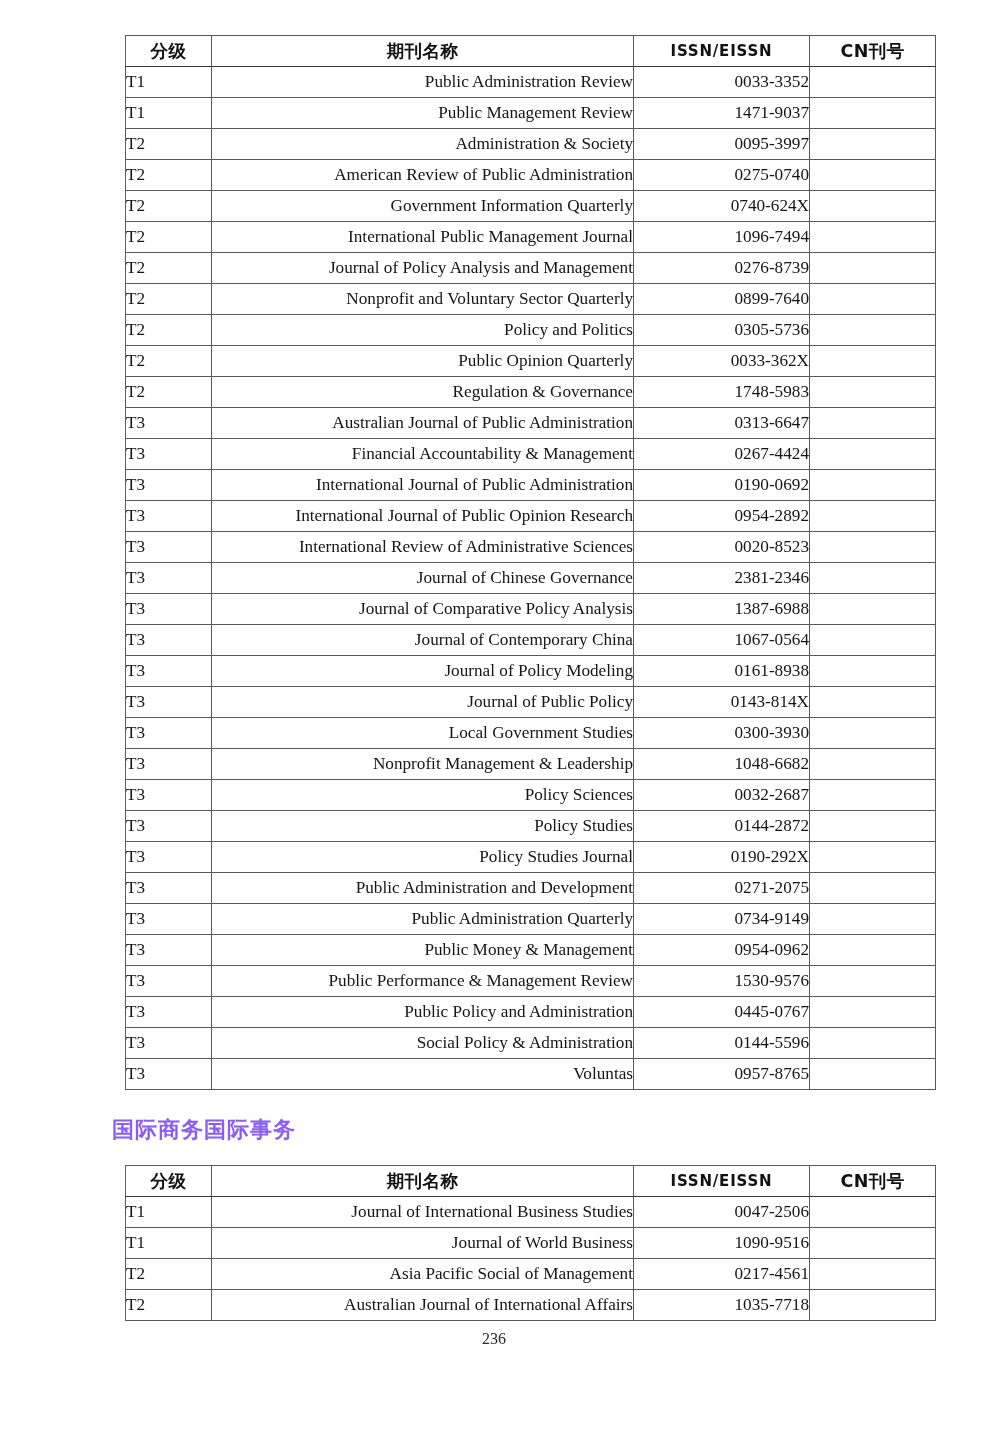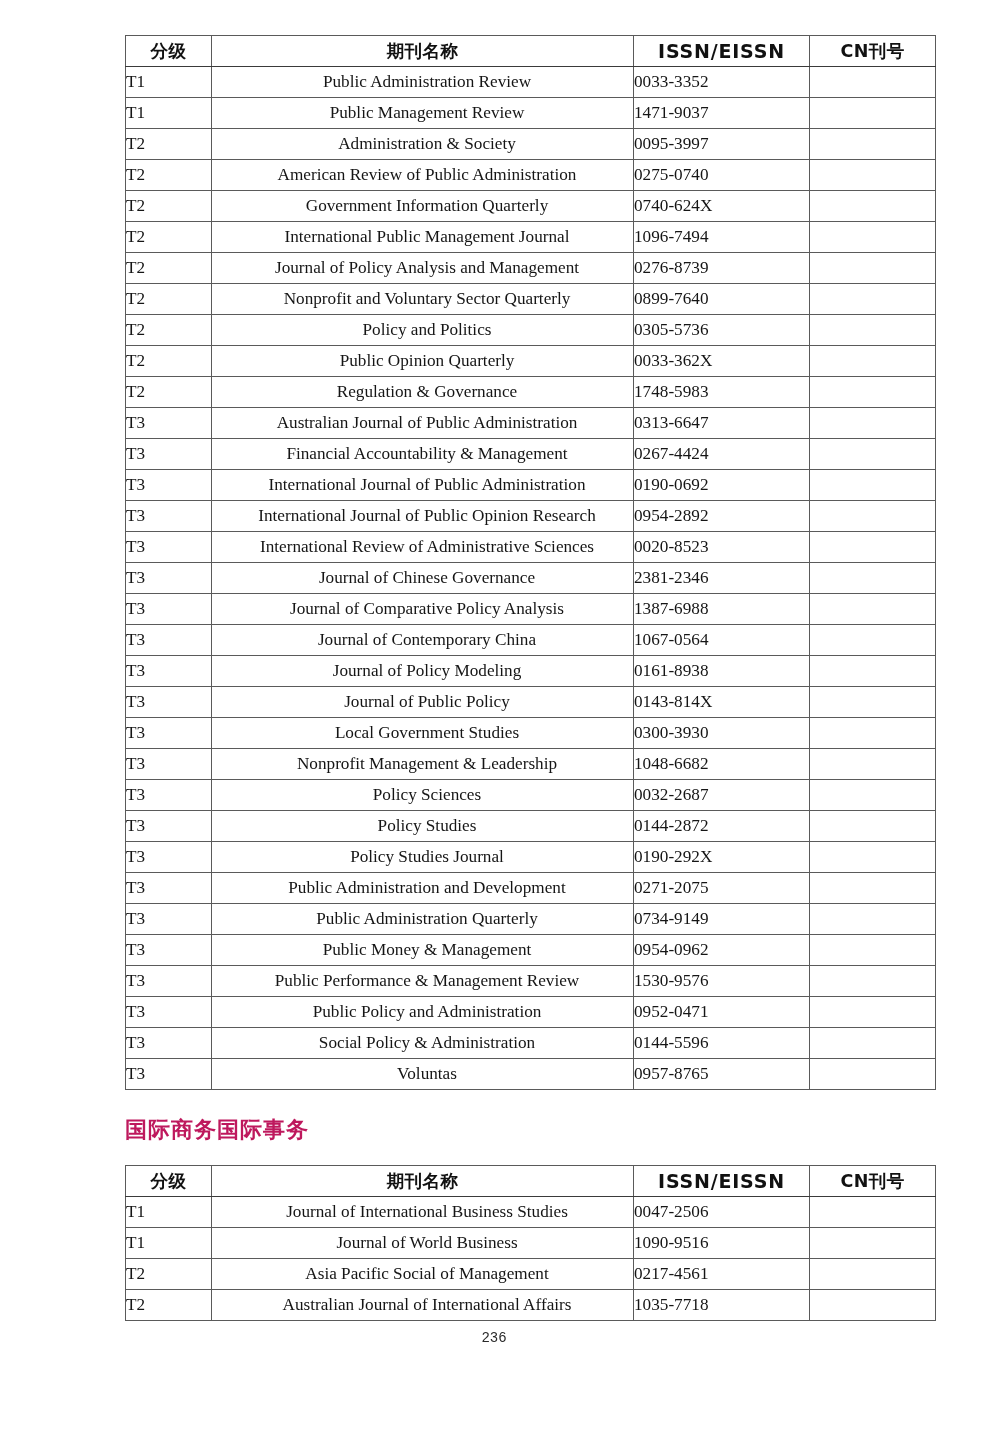--- a/index.html
+++ b/index.html
@@ -49,82 +49,82 @@
     height: 30px;
     font-family: "DejaVu Sans", "Liberation Sans", sans-serif;
     font-weight: bold;
     font-size: 17.5px;
     text-align: center;
     letter-spacing: 0.4px;
     color: #111111;
     border-bottom: 1.4px solid #3a3a3a;
   }
   .journal-table thead th.h-issn {
-    font-size: 19px;
+    font-size: 15px;
     letter-spacing: 0.8px;
   }
 
   .journal-table tbody td {
     height: 30px;
     font-size: 17.2px;
     line-height: 1.1;
     font-family: "Liberation Serif", serif;
     color: #151515;
   }
 
   td.cell-tier {
     font-size: 17px;
   }
   td.cell-name {
-    text-align: center;
+    text-align: right;
     padding-left: 9px;
   }
   td.cell-issn {
-    text-align: left;
+    text-align: right;
   }
   td.cell-cn {
     text-align: center;
   }
 
   
   .table-block-1 {
     position: absolute;
     left: 125px;
     top: 35px;
   }
 
   
   .section-heading {
     position: absolute;
-    left: 125px;
+    left: 112px;
     top: 1115px;
     font-family: Liberation Sans, sans-serif;
     font-weight: bold;
     font-size: 22px;
     letter-spacing: 1px;
-    color: #be185d;
+    color: #8b5cf6;
     white-space: nowrap;
   }
 
   
   .table-block-2 {
     position: absolute;
     left: 125px;
     top: 1165px;
   }
 
   
   .page-number {
     position: absolute;
     left: 0;
     top: 1330px;
     width: 988px;
     text-align: center;
-    font-family: Liberation Mono, monospace;
-    font-size: 14px;
+    font-family: Liberation Serif, serif;
+    font-size: 16px;
     color: #2a2a2a;
   }
 </style>
 </head>
 <body>
 
 <div class="page">
 
   <div class="table-block-1">
     <table class="journal-table">
@@ -319,21 +319,21 @@
           </tr>
           <tr>
             <td class="cell-tier">T3</td>
             <td class="cell-name">Public Performance &amp; Management Review</td>
             <td class="cell-issn">1530-9576</td>
             <td class="cell-cn"></td>
           </tr>
           <tr>
             <td class="cell-tier">T3</td>
             <td class="cell-name">Public Policy and Administration</td>
-            <td class="cell-issn">0952-0471</td>
+            <td class="cell-issn">0445-0767</td>
             <td class="cell-cn"></td>
           </tr>
           <tr>
             <td class="cell-tier">T3</td>
             <td class="cell-name">Social Policy &amp; Administration</td>
             <td class="cell-issn">0144-5596</td>
             <td class="cell-cn"></td>
           </tr>
           <tr>
             <td class="cell-tier">T3</td>

